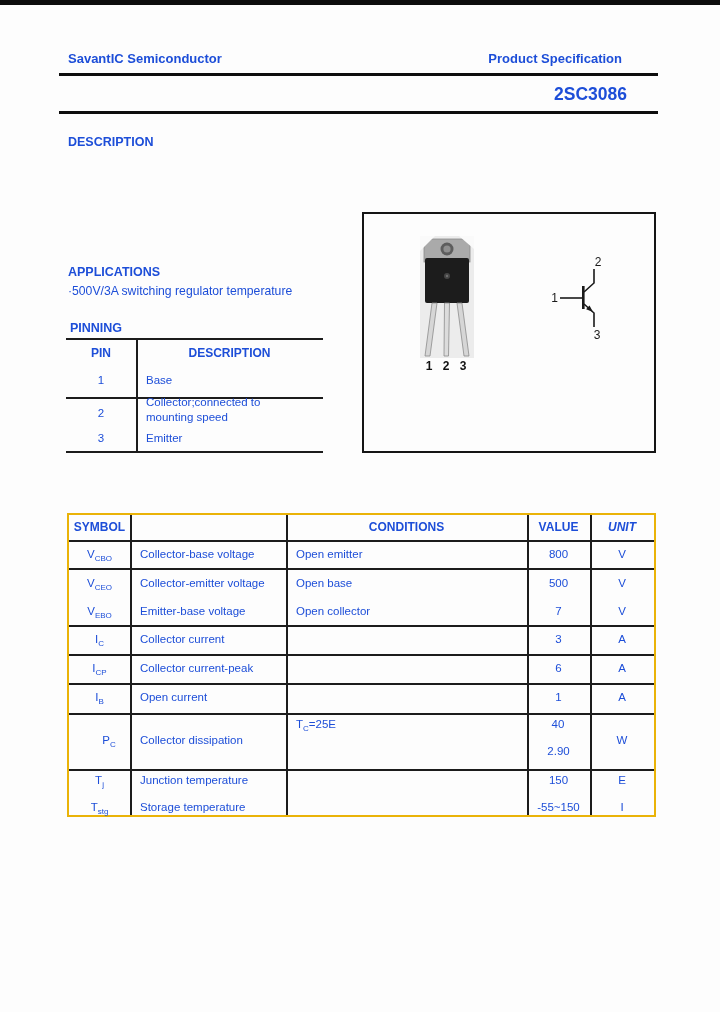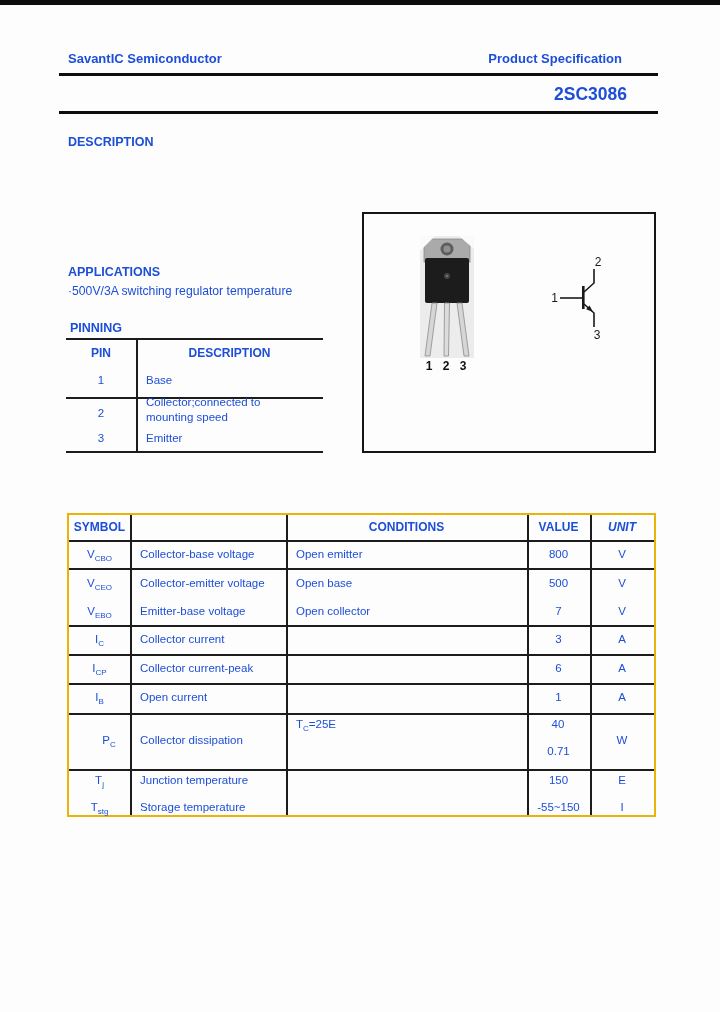--- a/index.html
+++ b/index.html
@@ -133,21 +133,21 @@
 
     <div class="cell ctr" style="left:0;top:172px;width:61px;"><span>I</span><span class="sub">B</span></div>
     <div class="cell" style="left:71px;top:172px;">Open current</div>
     <div class="cell ctr" style="left:458px;top:172px;width:63px;">1</div>
     <div class="cell ctr" style="left:521px;top:172px;width:64px;">A</div>
 
     <div class="cell ctr" style="left:0;top:215px;width:80px;"><span>P</span><span class="sub">C</span></div>
     <div class="cell" style="left:71px;top:215px;">Collector dissipation</div>
     <div class="cell" style="left:227px;top:199px;"><span>T</span><span class="sub">C</span><span>=25E</span></div>
     <div class="cell ctr" style="left:458px;top:199px;width:42px;margin-left:10px;">40</div>
-    <div class="cell ctr" style="left:458px;top:226px;width:63px;">0.71</div>
+    <div class="cell ctr" style="left:458px;top:226px;width:63px;">2.90</div>
     <div class="cell ctr" style="left:521px;top:215px;width:64px;">W</div>
 
     <div class="cell ctr" style="left:0;top:255px;width:61px;"><span>T</span><span class="sub">j</span></div>
     <div class="cell" style="left:71px;top:255px;">Junction temperature</div>
     <div class="cell ctr" style="left:458px;top:255px;width:63px;">150</div>
     <div class="cell ctr" style="left:521px;top:255px;width:64px;">E</div>
 
     <div class="cell ctr" style="left:0;top:282px;width:61px;"><span>T</span><span class="sub">stg</span></div>
     <div class="cell" style="left:71px;top:282px;">Storage temperature</div>
     <div class="cell ctr" style="left:458px;top:282px;width:63px;">-55~150</div>

